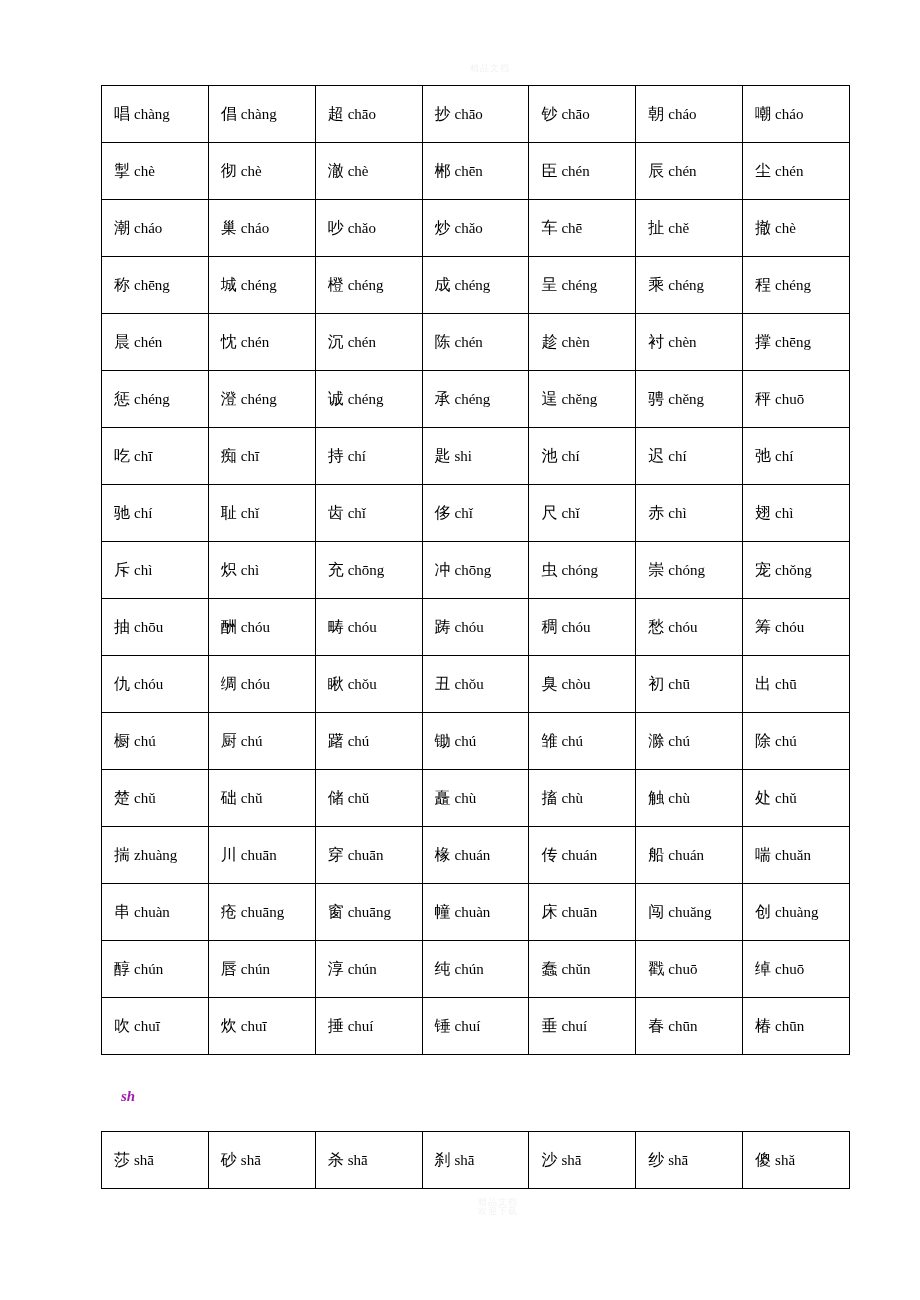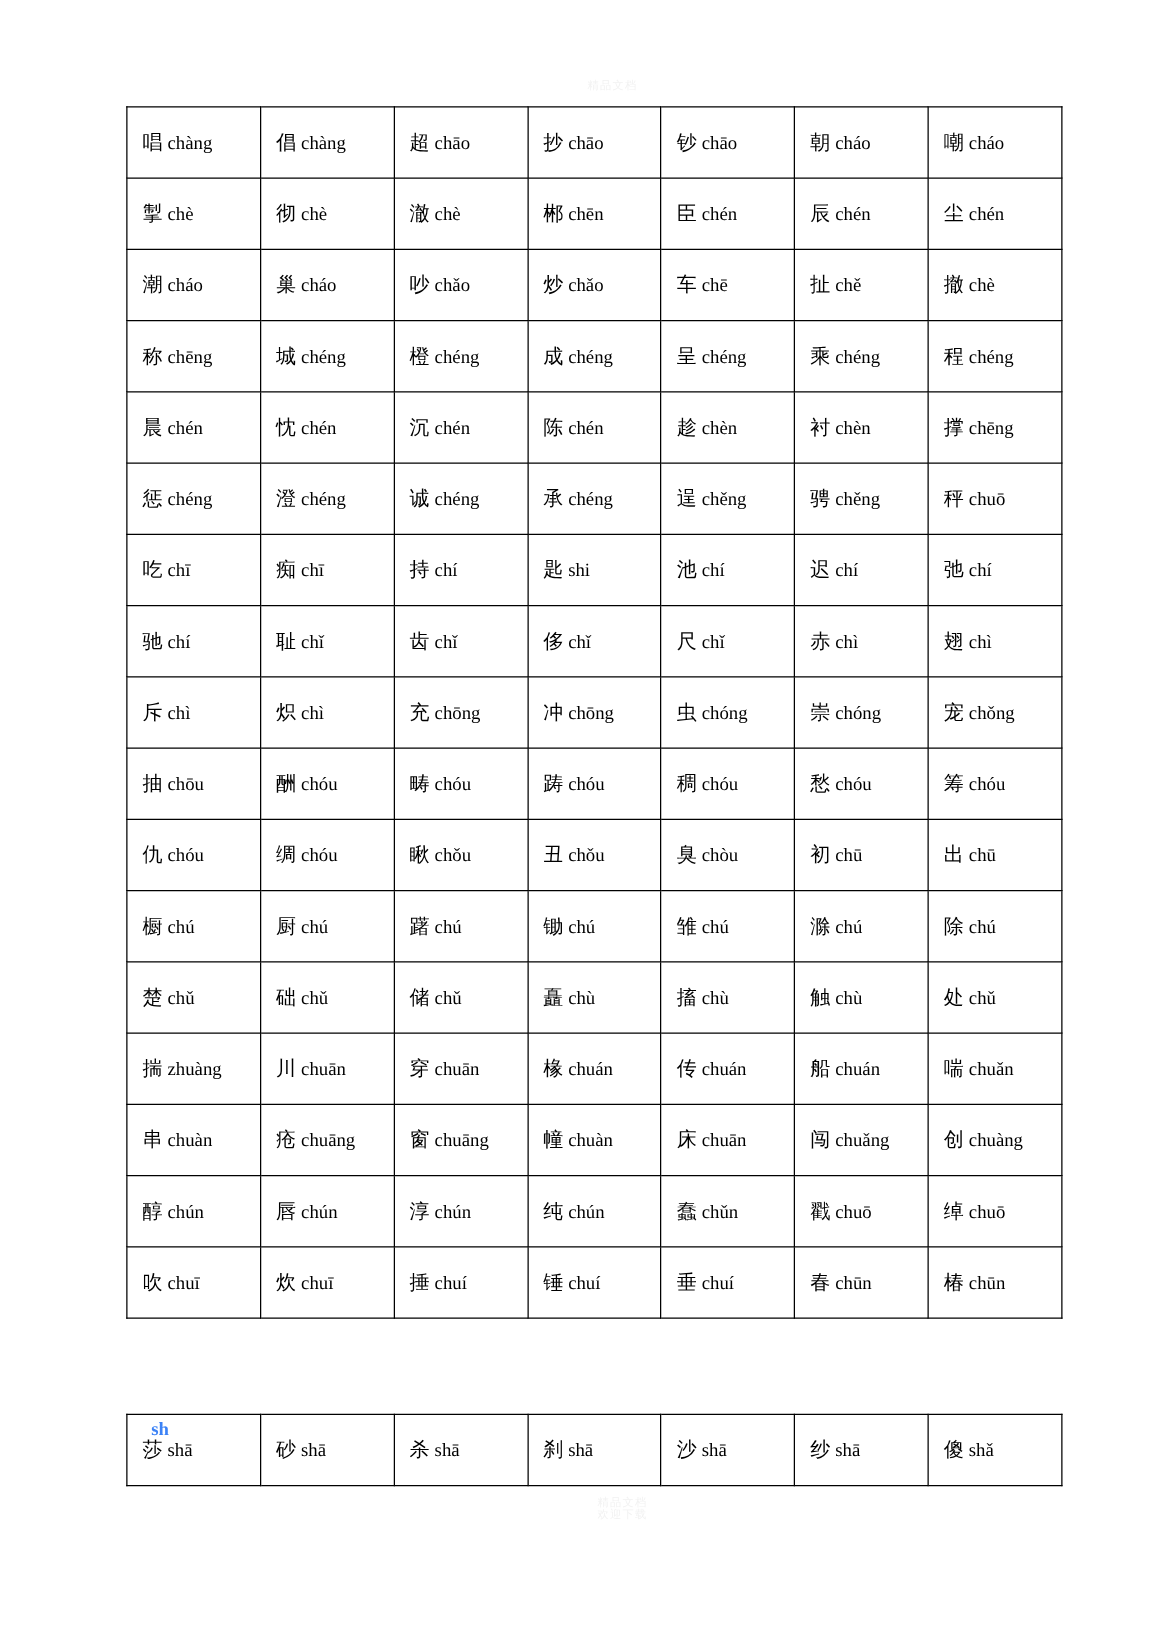--- a/index.html
+++ b/index.html
@@ -77,25 +77,26 @@
   #table-ch {
     top: 85px;
   }
   #table-sh {
     top: 1131px;
   }
 
   .section-heading {
     position: absolute;
     left: 121px;
-    top: 1136px;
+    top: 1088px;
     font-family: "Liberation Serif", "DejaVu Serif", serif;
     font-size: 15px;
     font-weight: bold;
-    color: #3b82f6;
+    color: #a21caf;
+    font-style: italic;
   }
 </style>
 </head>
 <body>
 
 <div class="page">
 
   <div class="watermark watermark-top">精品文档</div>
 
   <table class="char-table" id="table-ch">

